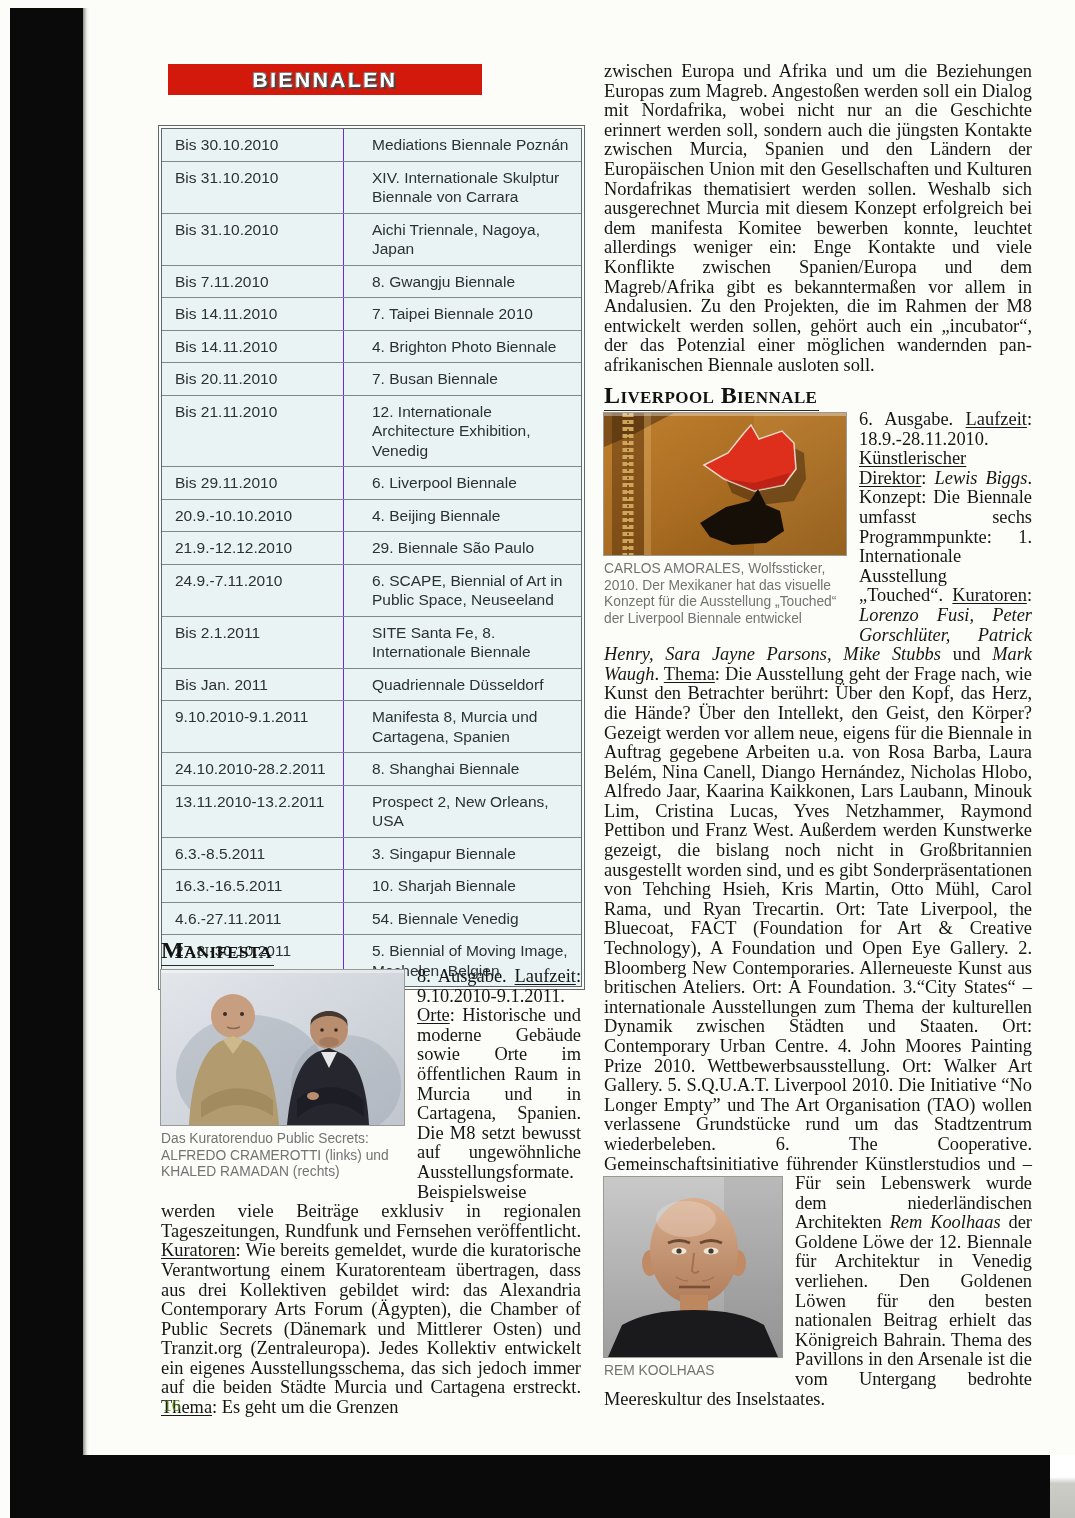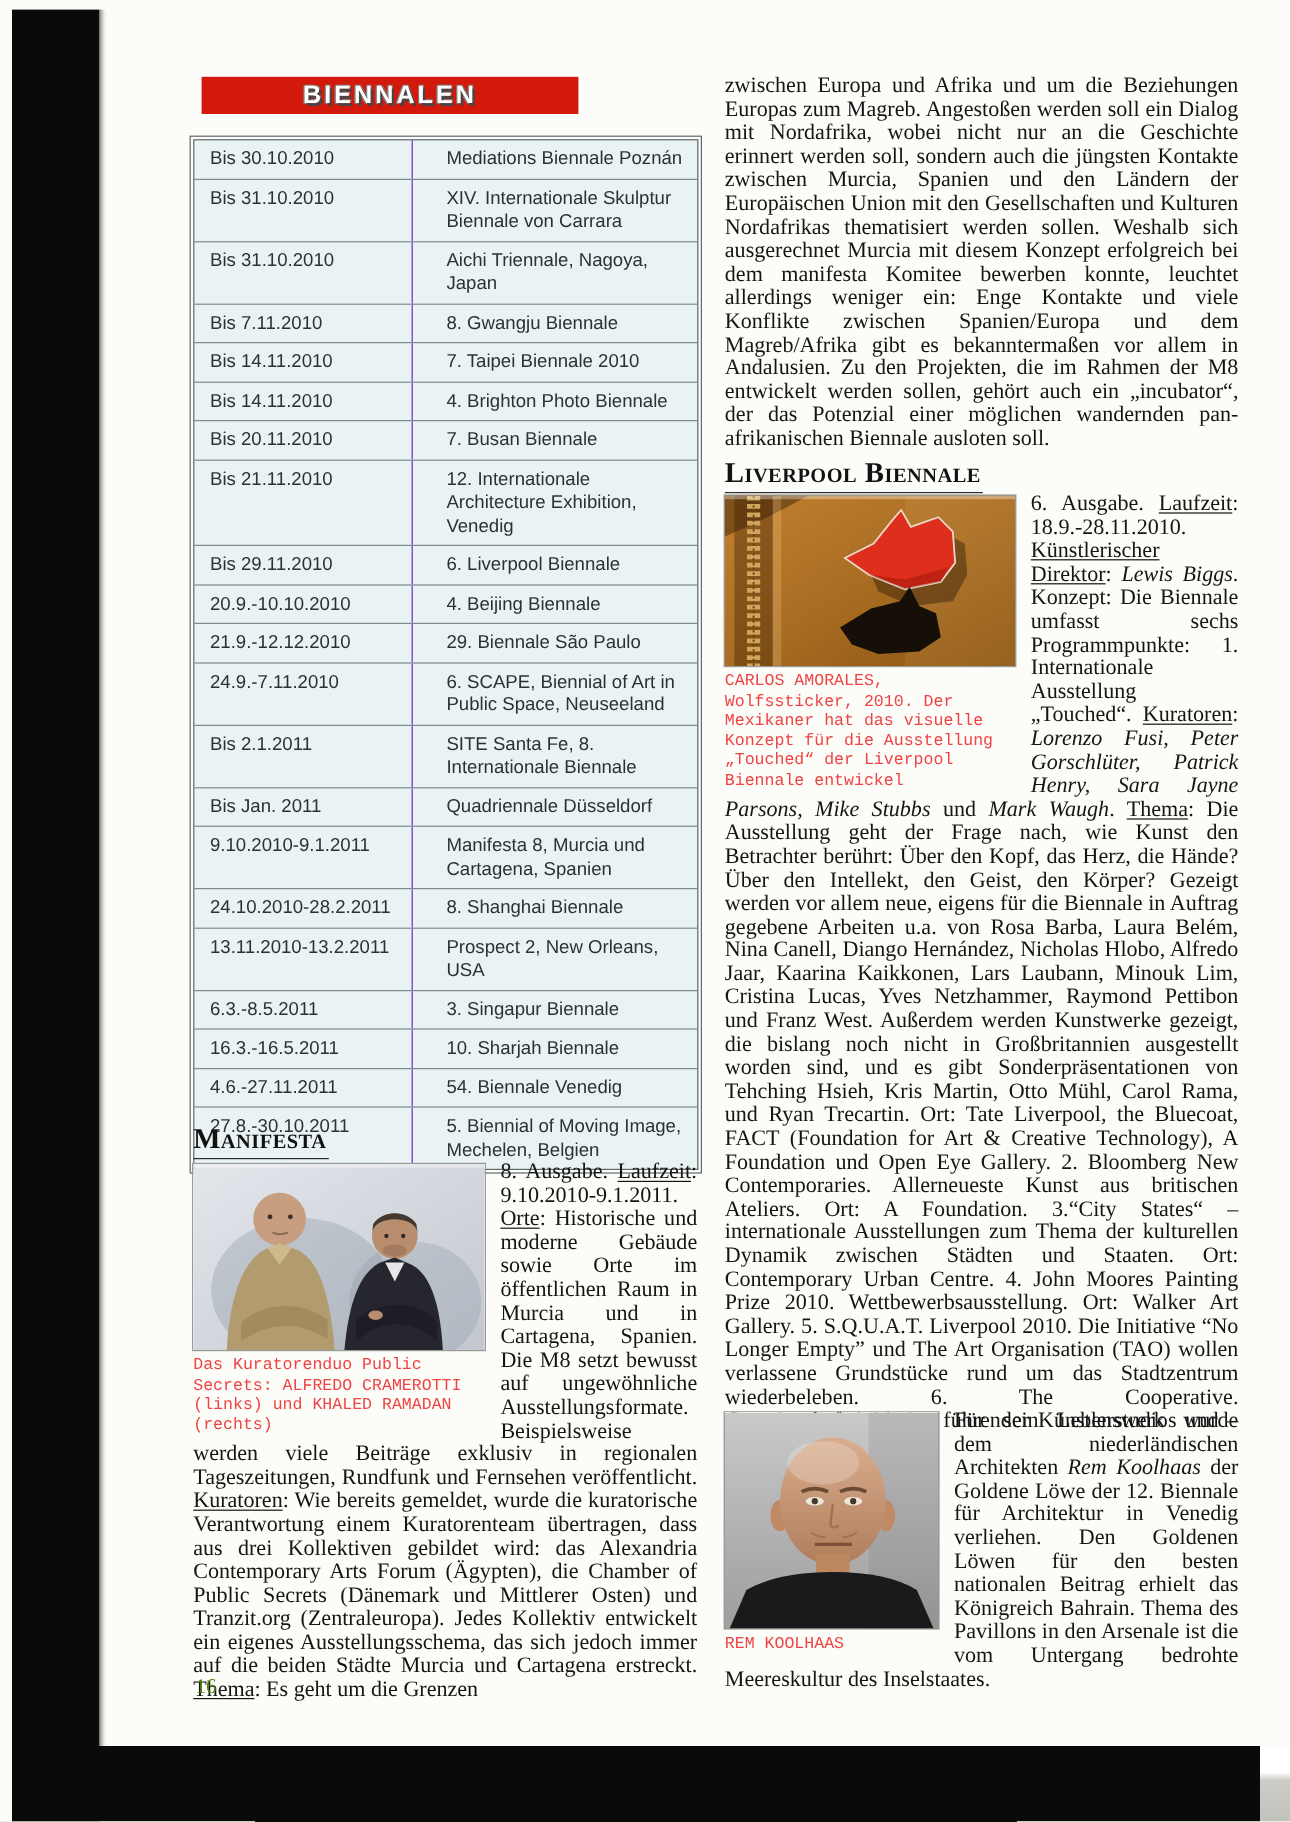--- a/index.html
+++ b/index.html
@@ -16,21 +16,21 @@
 
   
   .banner{position:absolute;left:168px;top:64px;width:314px;height:31px;background:#d2190c;
           display:flex;align-items:center;justify-content:center;}
   .banner span{font-family:"Liberation Sans",sans-serif;font-weight:bold;font-size:21px;
           letter-spacing:2.5px;color:#ffffff;
           text-shadow:2px 2px 0 rgba(70,70,70,.95),-1px -1px 0 rgba(130,130,130,.8),
                       1px -1px 0 rgba(130,130,130,.8),-1px 1px 0 rgba(130,130,130,.8);}
 
   
-  .bi-table{position:absolute;left:161px;top:116px;width:419px;background:#e9f3f3;
+  .bi-table{position:absolute;left:161px;top:128px;width:419px;background:#e9f3f3;
             border:1px solid #5f686b;outline:1px solid #5f686b;outline-offset:2px;}
   .bi-row{display:flex;}
   .bi-row + .bi-row{border-top:1px solid #7f898d;}
   .bi-row > div{font-family:"Liberation Sans",sans-serif;font-size:15.5px;line-height:19.5px;
             color:#2c3134;}
   .bi-date{flex:0 0 162px;padding:6px 6px 6px 13px;}
   .bi-event{flex:1;border-left:1px solid #6d28d9;padding:6px 10px 6px 28px;}
 
   
   .sec-head{position:absolute;font-family:"Liberation Serif",serif;font-weight:bold;
@@ -43,22 +43,22 @@
   .intro{left:604px;top:62px;width:428px;}
   .mani-body{left:161px;top:967px;width:420px;}
   .liv-body{left:604px;top:410px;width:428px;}
   .gold-body{left:604px;top:1174px;width:428px;}
   .u{text-decoration:underline;text-underline-offset:2px;}
   .i{font-style:italic;}
 
   
   .fig{float:left;margin:3px 13px 2px 0;}
   .fig svg{display:block;box-shadow:0 0 0 1px #9a9a94;}
-  .caption{font-family:Liberation Mono, monospace;font-size:13.8px;line-height:16.6px;
-           color:#ef4444;margin-top:6px;text-align:left;hyphens:none;}
+  .caption{font-family:Liberation Sans, sans-serif;font-size:13.8px;line-height:16.6px;
+           color:#737373;margin-top:6px;text-align:left;hyphens:none;}
 
   .page-number{position:absolute;left:163px;top:1395px;font-size:17.5px;color:#4d7c0f;}
 </style>
 </head>
 <body>
 
 <div class="sheet">
 
   <div class="scan-left"></div>
   <div class="page-edge"></div>

